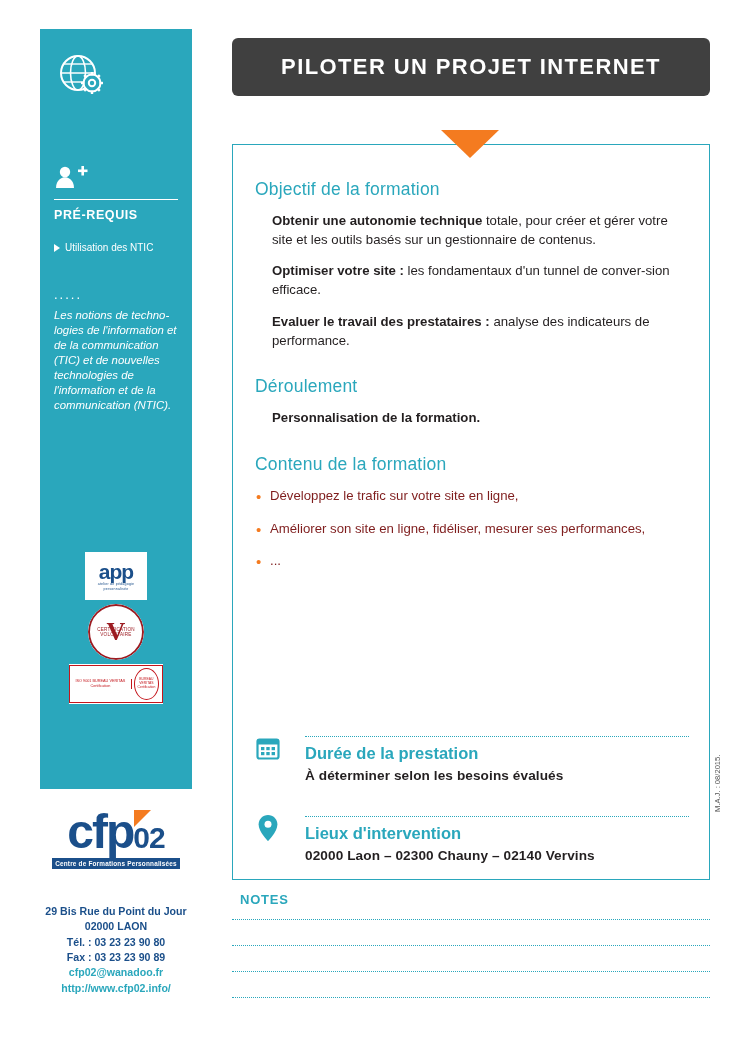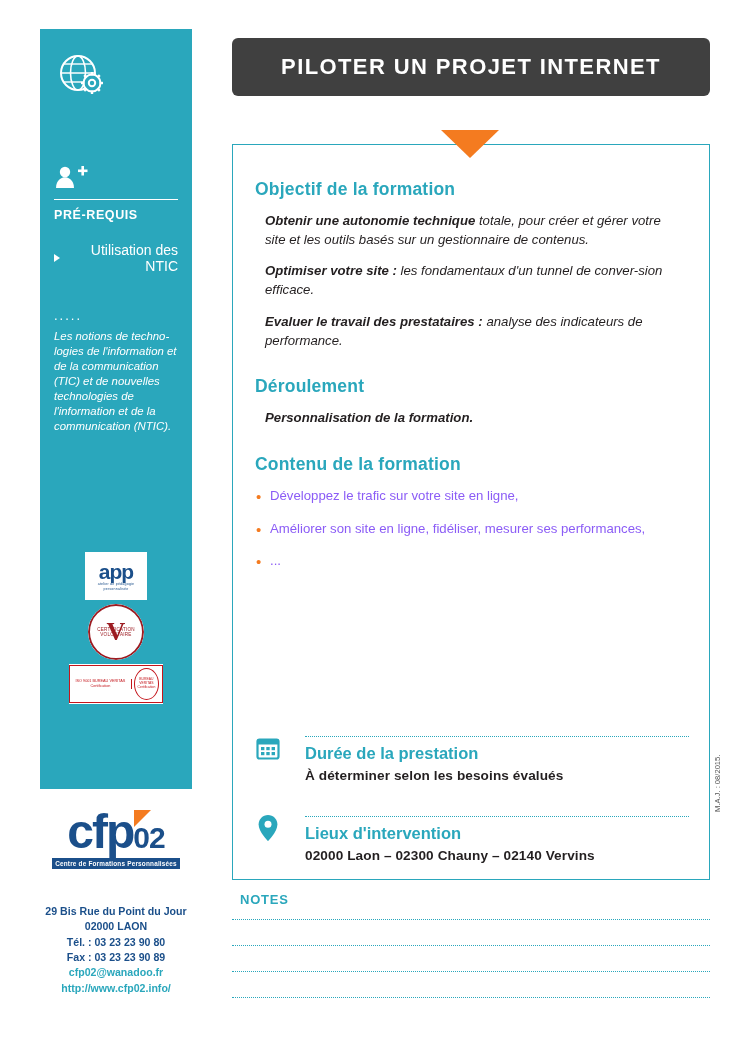--- a/index.html
+++ b/index.html
@@ -46,21 +46,21 @@
     font-size: 12.5px;
     font-weight: bold;
     letter-spacing: 0.6px;
     color: #ffffff;
     margin: 0 0 20px 0;
   }
   .ntic-line {
     display: flex;
     align-items: center;
     gap: 5px;
-    font-size: 14px;
+    font-size: 10px;
     color: #ffffff;
     margin-bottom: 34px;
     text-align: right;
   }
   .tri-right {
     width: 0; height: 0;
     border-left: 6px solid #ffffff;
     border-top: 4px solid transparent;
     border-bottom: 4px solid transparent;
     display: inline-block;
@@ -257,37 +257,36 @@
     background: #ffffff;
     border: 1px solid #2aa7bc;
     box-sizing: border-box;
   }
   .card-inner {
     padding: 34px 26px 0 22px;
   }
   h2.section {
     margin: 0 0 12px 0;
     font-size: 17.5px;
-    font-weight: bold;
+    font-weight: normal;
     color: #2aa7bc;
     letter-spacing: 0.2px;
   }
   h2.section.tight { margin-top: 26px; }
   .para {
     font-size: 13.2px;
     line-height: 1.42;
     color: #231f20;
-    margin: 0 0 13px 10px;
-    font-style: italic;
+    margin: 0 0 13px 17px;
   }
   .para b { font-weight: bold; }
   .bullet {
     font-size: 13.2px;
     line-height: 1.4;
-    color: #8b5cf6;
+    color: #7f1d1d;
     margin: 0 0 14px 0;
     padding-left: 15px;
     position: relative;
   }
   .bullet::before {
     content: "\2022";
     color: #f47b20;
     position: absolute;
     left: 1px;
     top: -1px;

